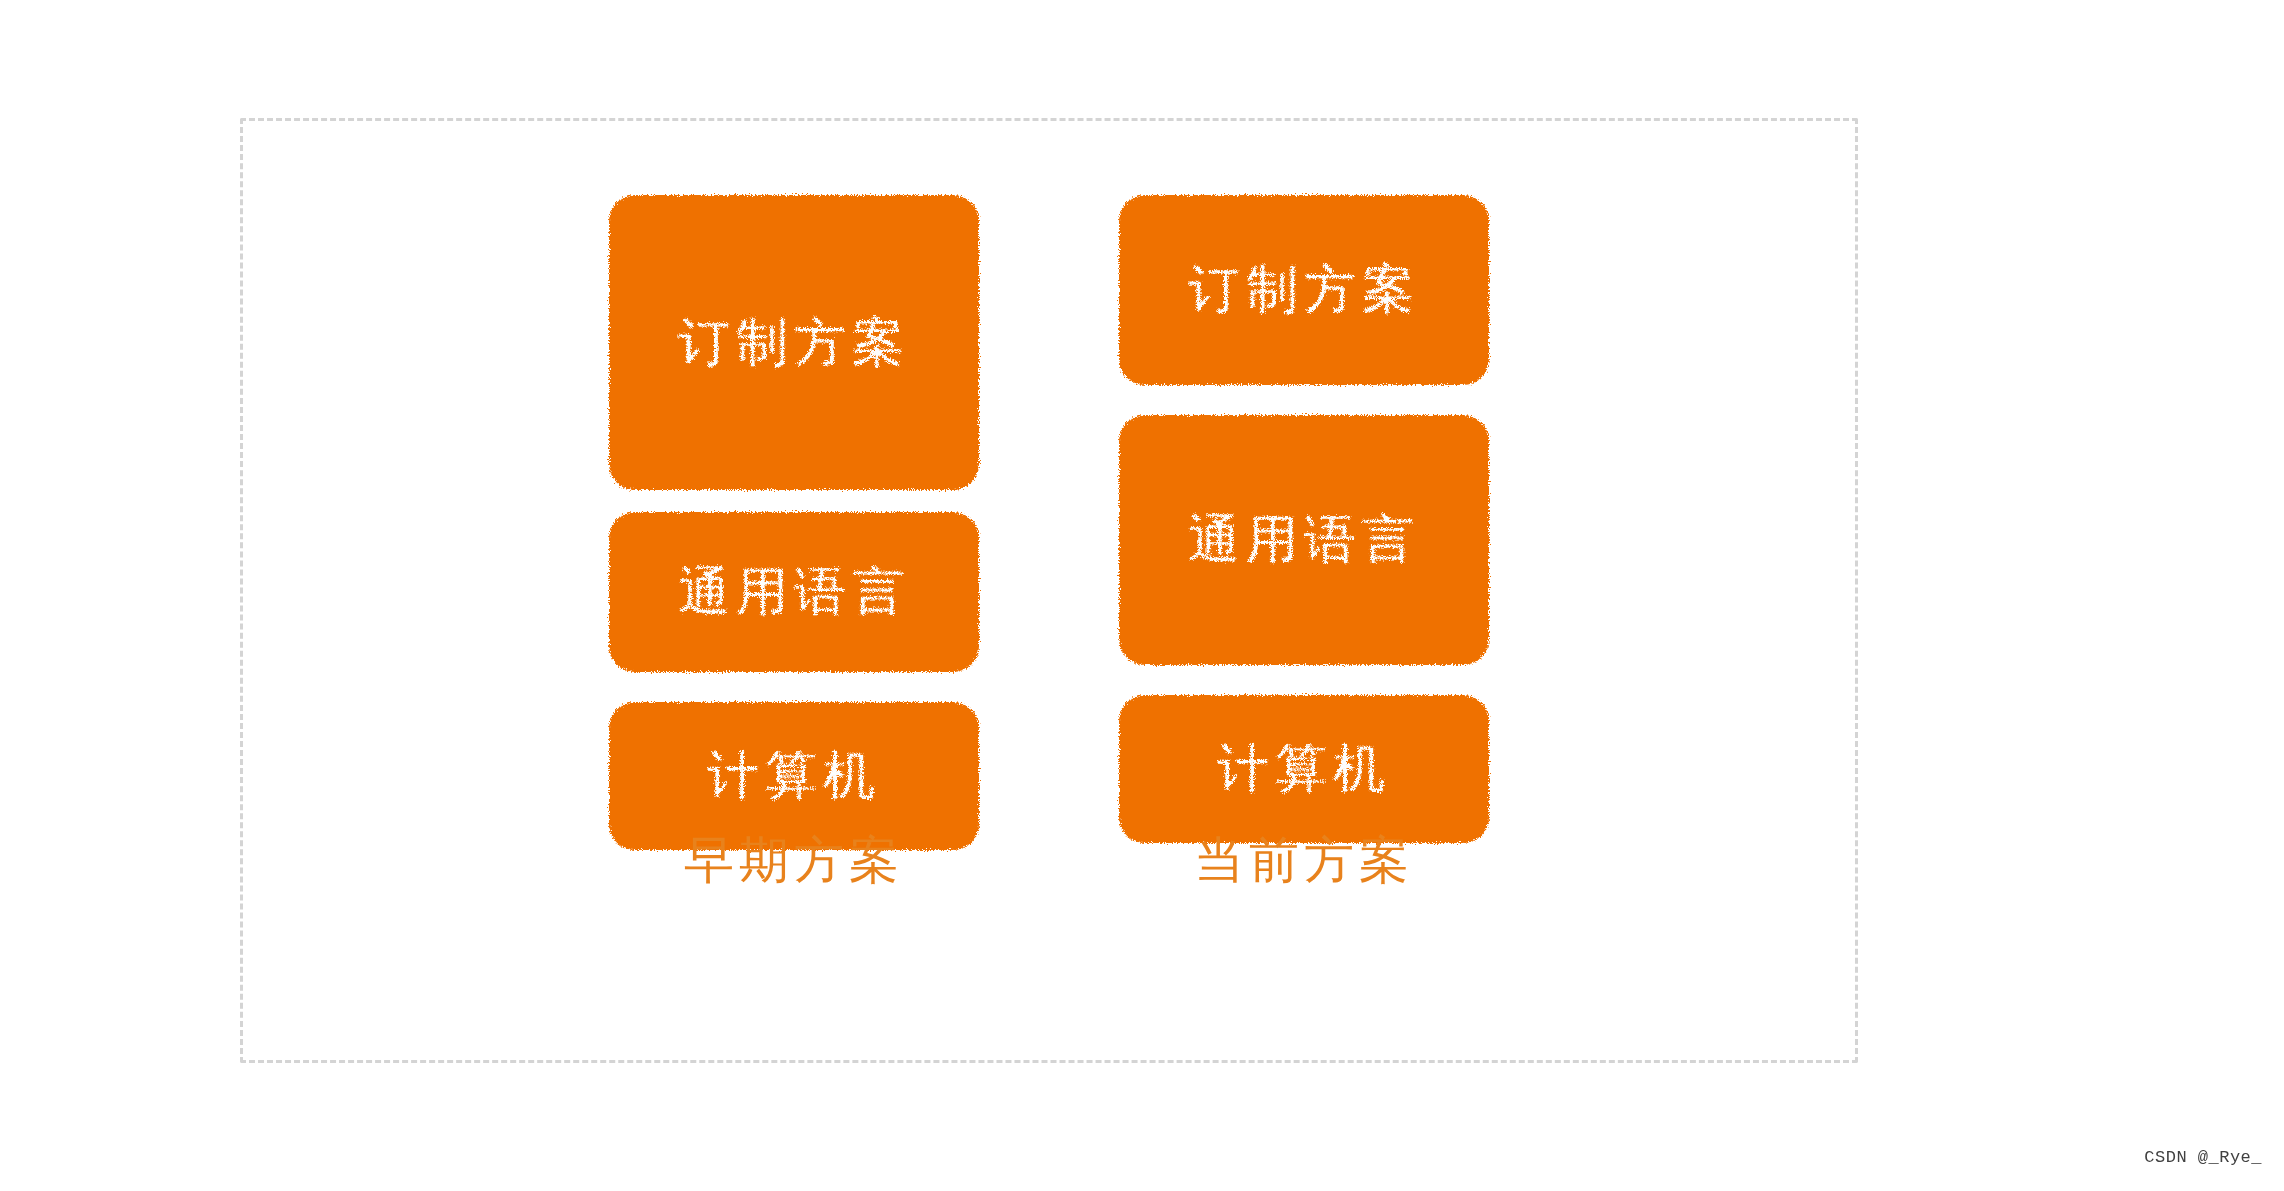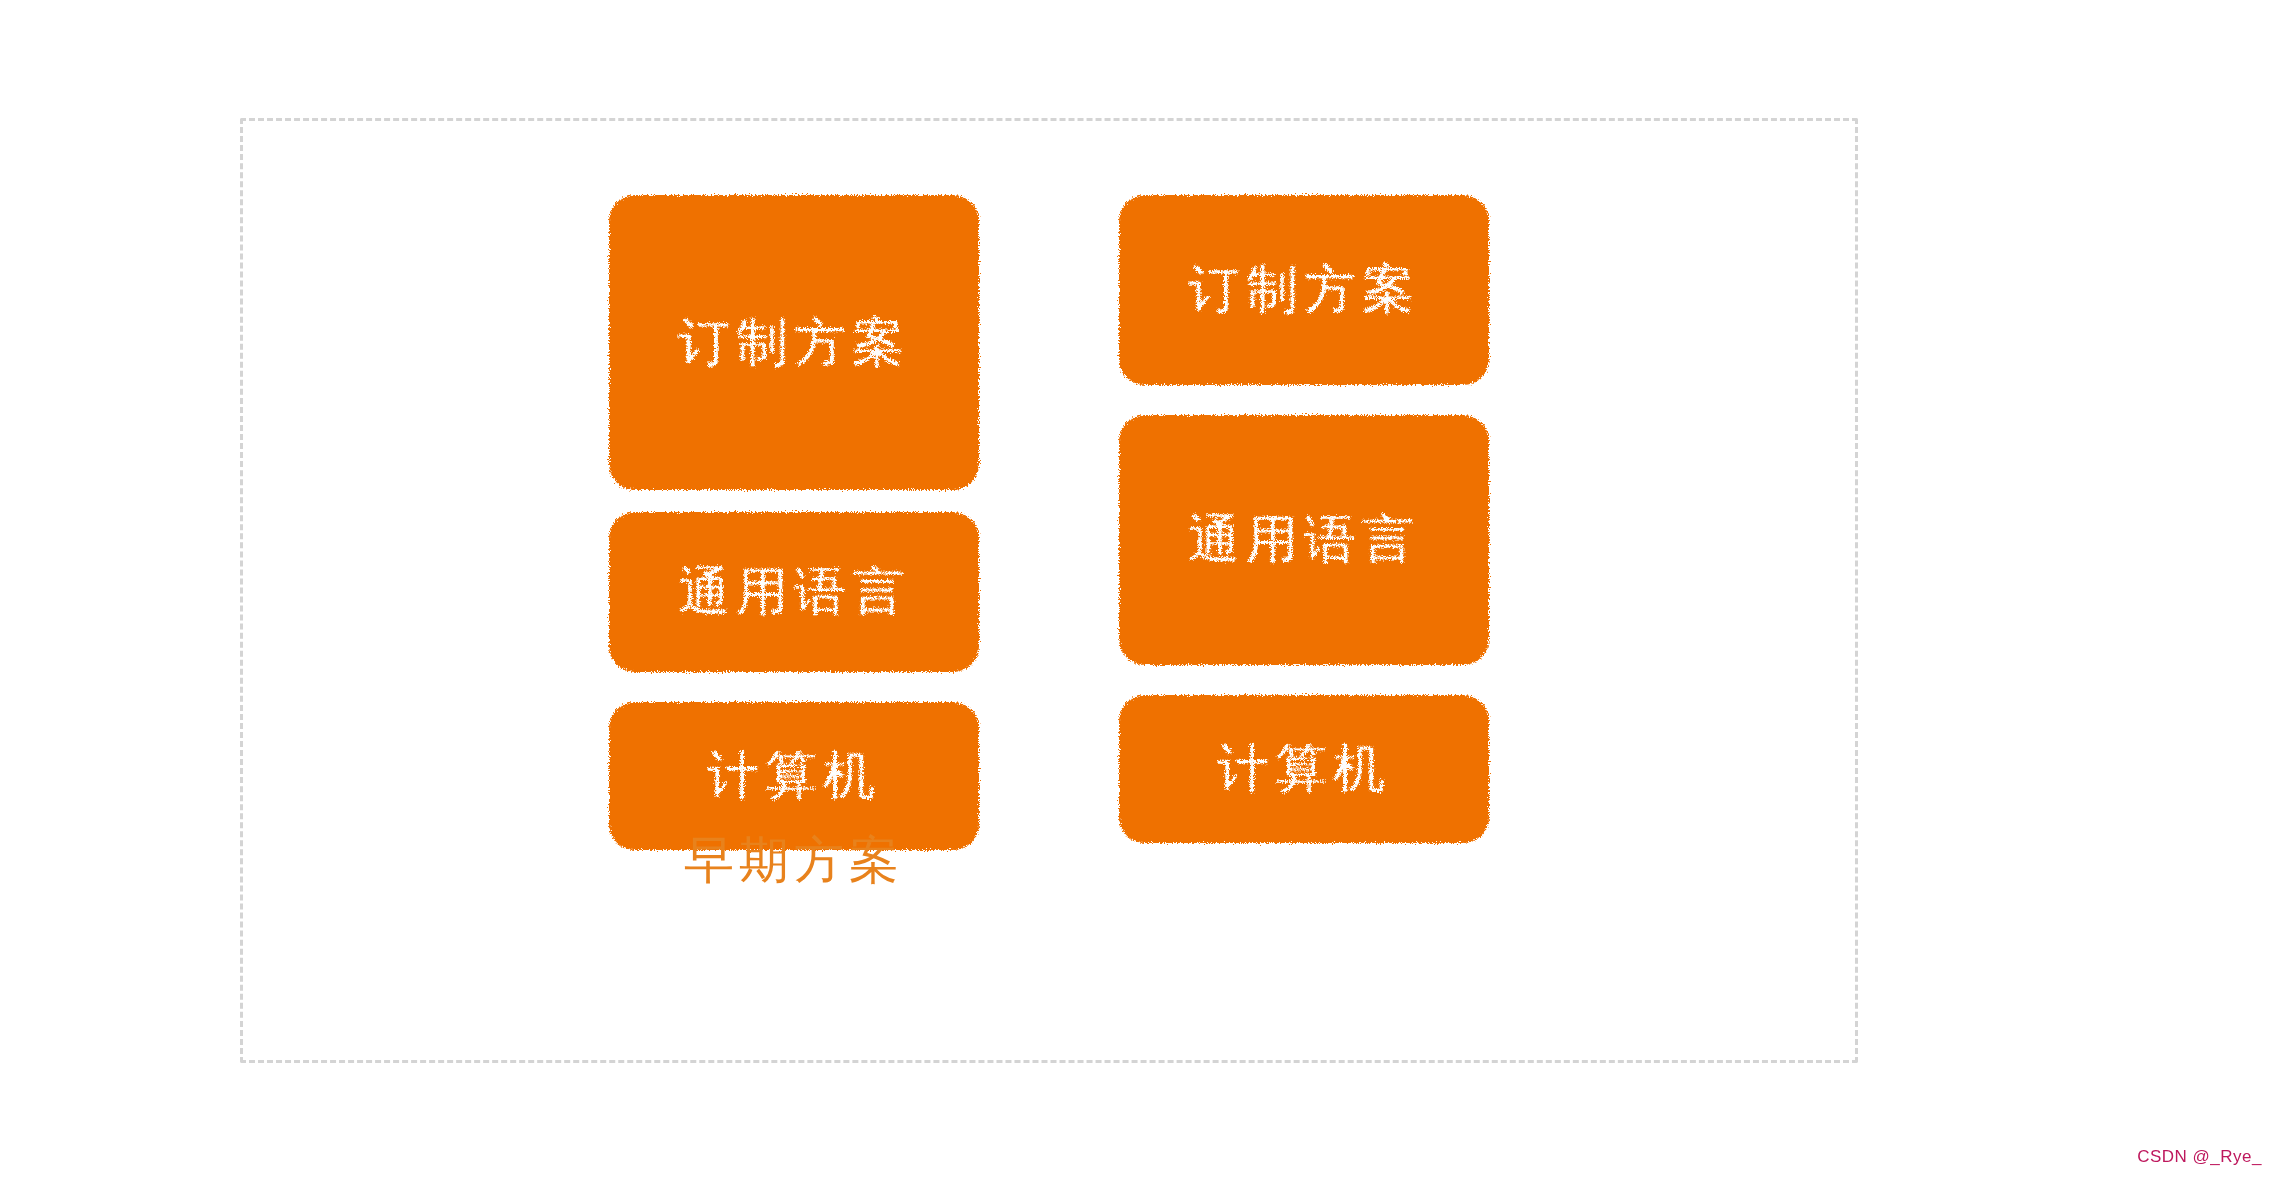--- a/index.html
+++ b/index.html
@@ -120,23 +120,23 @@
     line-height: 1;
     font-family: "DejaVu Sans", "Liberation Sans", sans-serif;
   }
 
   
   .watermark {
     position: absolute;
     right: 22px;
     bottom: 24px;
     font-size: 17px;
-    color: #be185d;
+    color: #404040;
     letter-spacing: 0.5px;
-    font-family: Liberation Sans, sans-serif;
+    font-family: Liberation Mono, monospace;
     white-space: nowrap;
   }
 
   .svg-defs { position: absolute; width: 0; height: 0; overflow: hidden; }
 </style>
 </head>
 <body>
 
 <div id="canvas">
 
@@ -173,20 +173,21 @@
         <div class="box b0">
           <span class="box-label">订制方案</span>
         </div>
         <div class="box b1">
           <span class="box-label">通用语言</span>
         </div>
         <div class="box b2">
           <span class="box-label">计算机</span>
         </div>
       </div>
+      <div class="caption">当前方案</div>
     </div>
 
 
   </div>
 
   <div class="watermark">CSDN @_Rye_</div>
 
 </div>
 
 </body></html>

